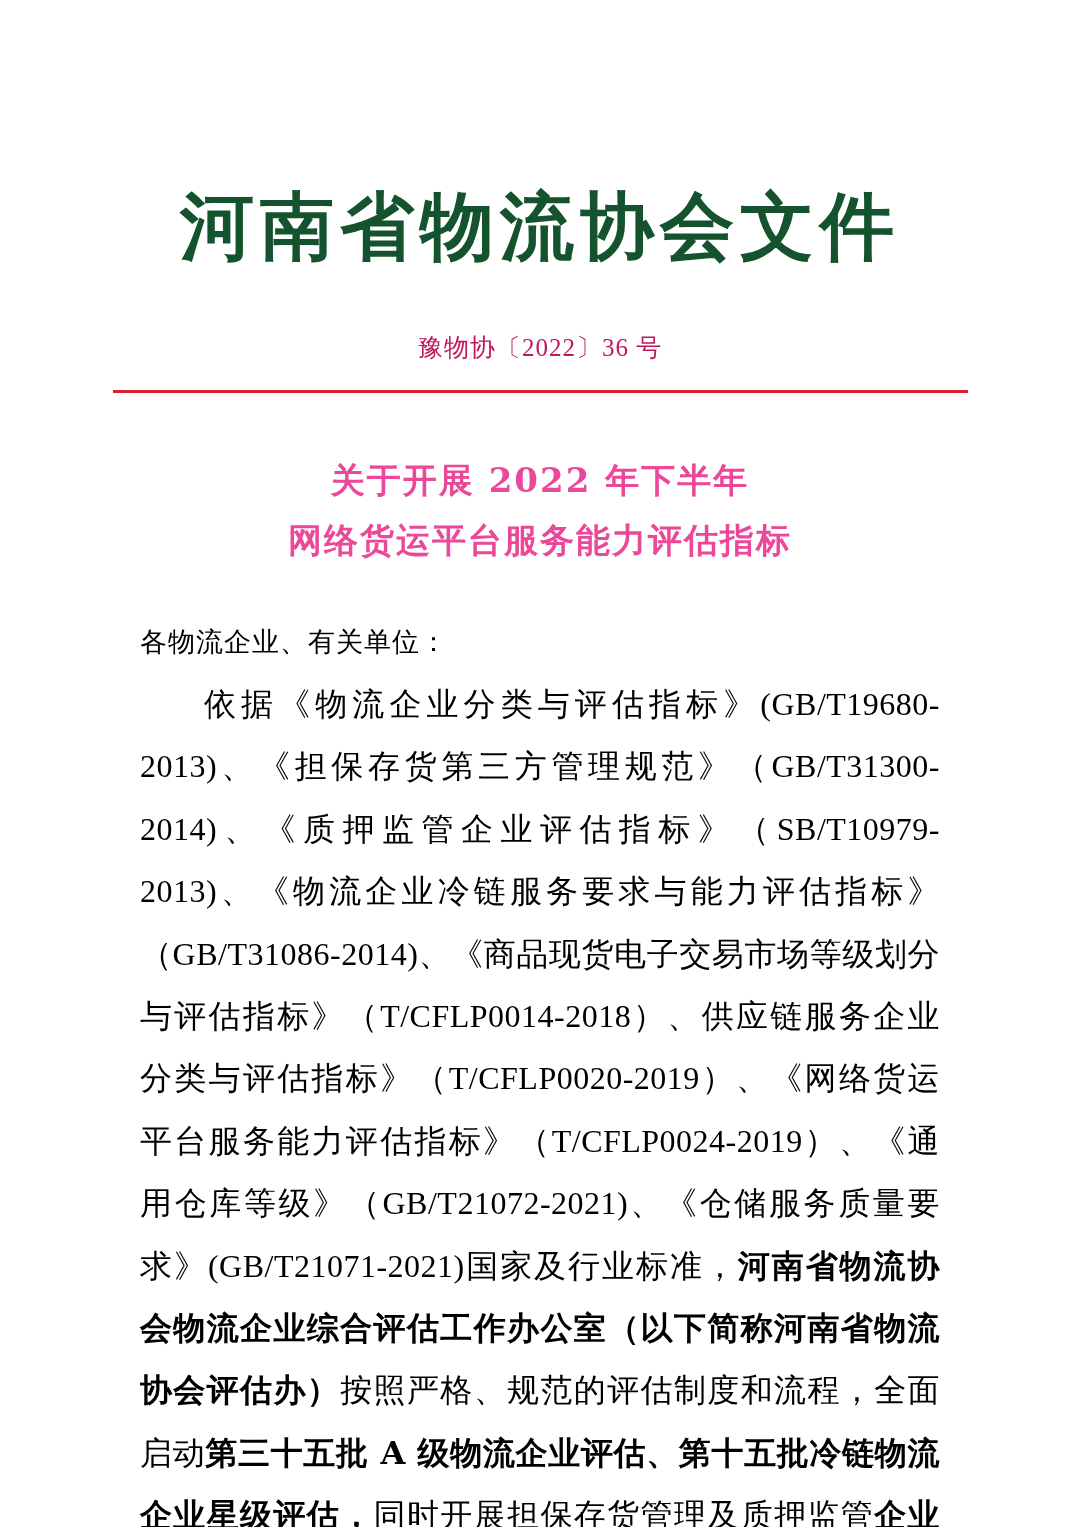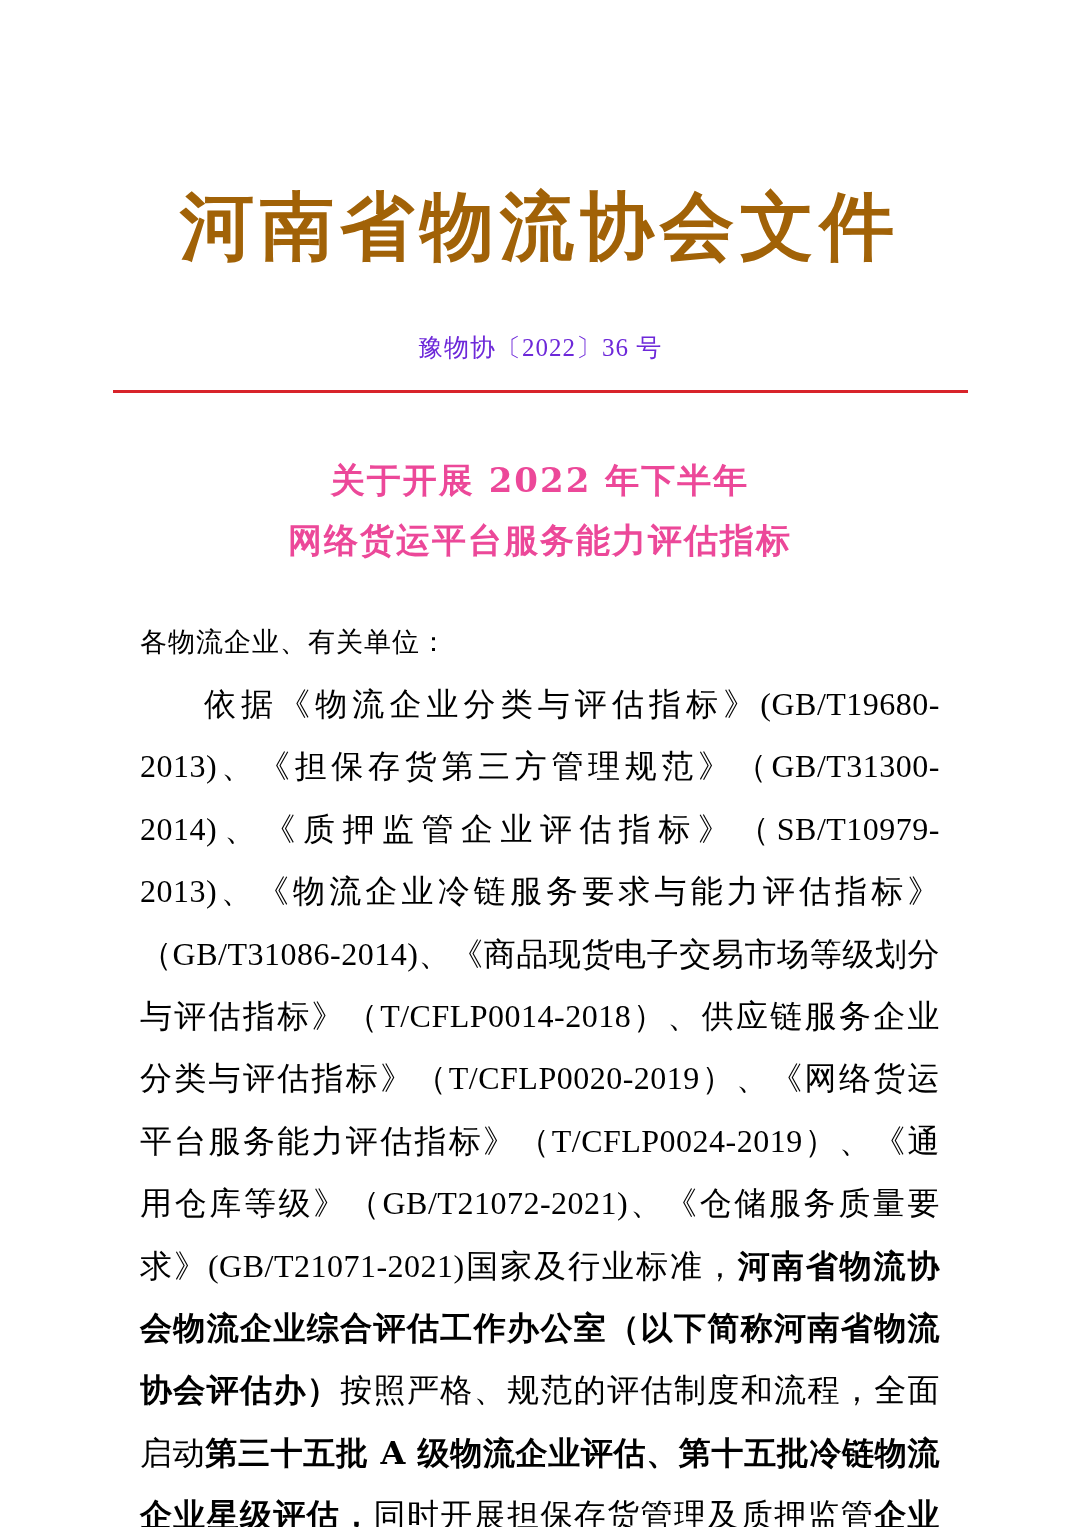--- a/index.html
+++ b/index.html
@@ -17,34 +17,34 @@
   }
   .page {
     width: 1080px;
     height: 1527px;
     box-sizing: border-box;
     padding: 0;
     position: relative;
   }
   .masthead {
     text-align: center;
-    color: #a16207;
+    color: #14532d;
     font-family: "DejaVu Serif", serif;
     font-weight: bold;
     font-size: 74px;
     letter-spacing: 6px;
     margin-top: 186px;
     line-height: 1.1;
     white-space: nowrap;
   }
   .doc-number {
     text-align: center;
     font-family: "Liberation Serif", serif;
     font-size: 25px;
-    color: #6d28d9;
+    color: #be185d;
     margin-top: 64px;
     letter-spacing: 1px;
   }
   .red-rule {
     width: 855px;
     height: 3px;
     background: #d8232a;
     margin: 26px auto 0 auto;
   }
   .title-block {

